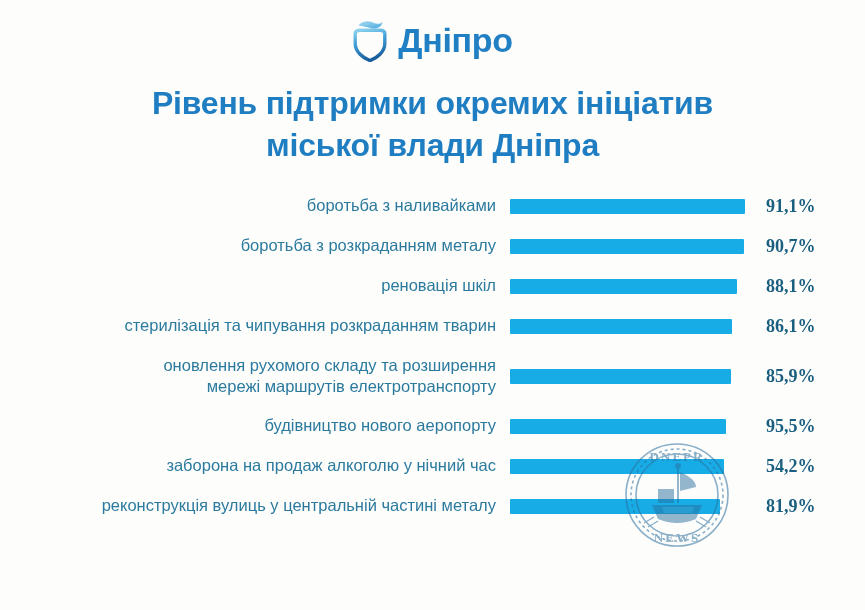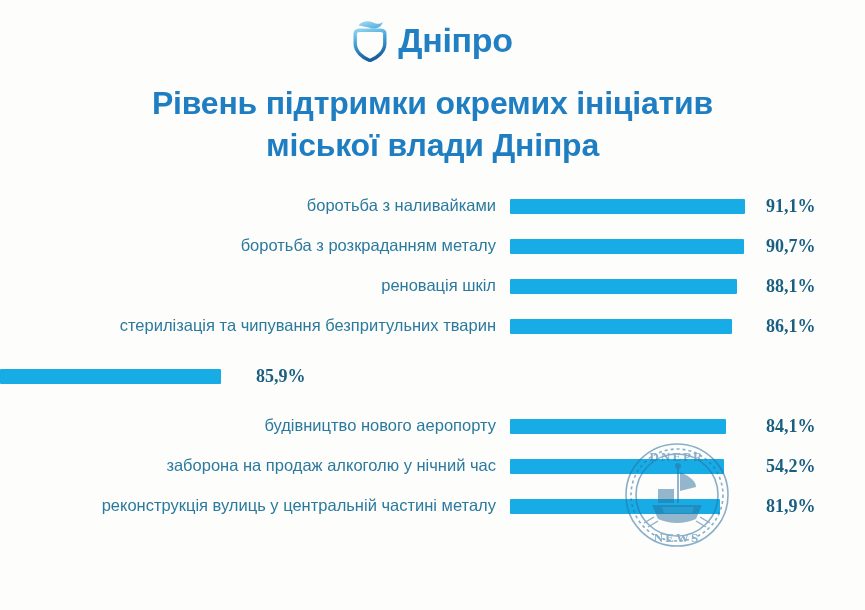--- a/index.html
+++ b/index.html
@@ -163,38 +163,40 @@
       <div class="row-value">90,7%</div>
     </div>
     <div class="row">
       <div class="row-label">реновація шкіл</div>
       <div class="row-track">
         <div class="row-bar" style="width: 226.9px;"></div>
       </div>
       <div class="row-value">88,1%</div>
     </div>
     <div class="row">
-      <div class="row-label">стерилізація та чипування безпритульних тварин</div>
+      <div class="row-label">стерилізація та чипування розкраданням тварин</div>
       <div class="row-track">
         <div class="row-bar" style="width: 221.6px;"></div>
       </div>
       <div class="row-value">86,1%</div>
     </div>
     <div class="row tall">
+      <div class="row-label">оновлення рухомого складу та розширення
+мережі маршрутів електротранспорту</div>
       <div class="row-track" style="height: 60px;">
         <div class="row-bar" style="width: 221px;"></div>
       </div>
       <div class="row-value">85,9%</div>
     </div>
     <div class="row">
       <div class="row-label">будівництво нового аеропорту</div>
       <div class="row-track">
         <div class="row-bar" style="width: 216.2px;"></div>
       </div>
-      <div class="row-value">84,1%</div>
+      <div class="row-value">95,5%</div>
     </div>
     <div class="row">
       <div class="row-label">заборона на продаж алкоголю у нічний час</div>
       <div class="row-track">
         <div class="row-bar" style="width: 214px;"></div>
       </div>
       <div class="row-value">54,2%</div>
     </div>
     <div class="row">
       <div class="row-label">реконструкція вулиць у центральній частині металу</div>

